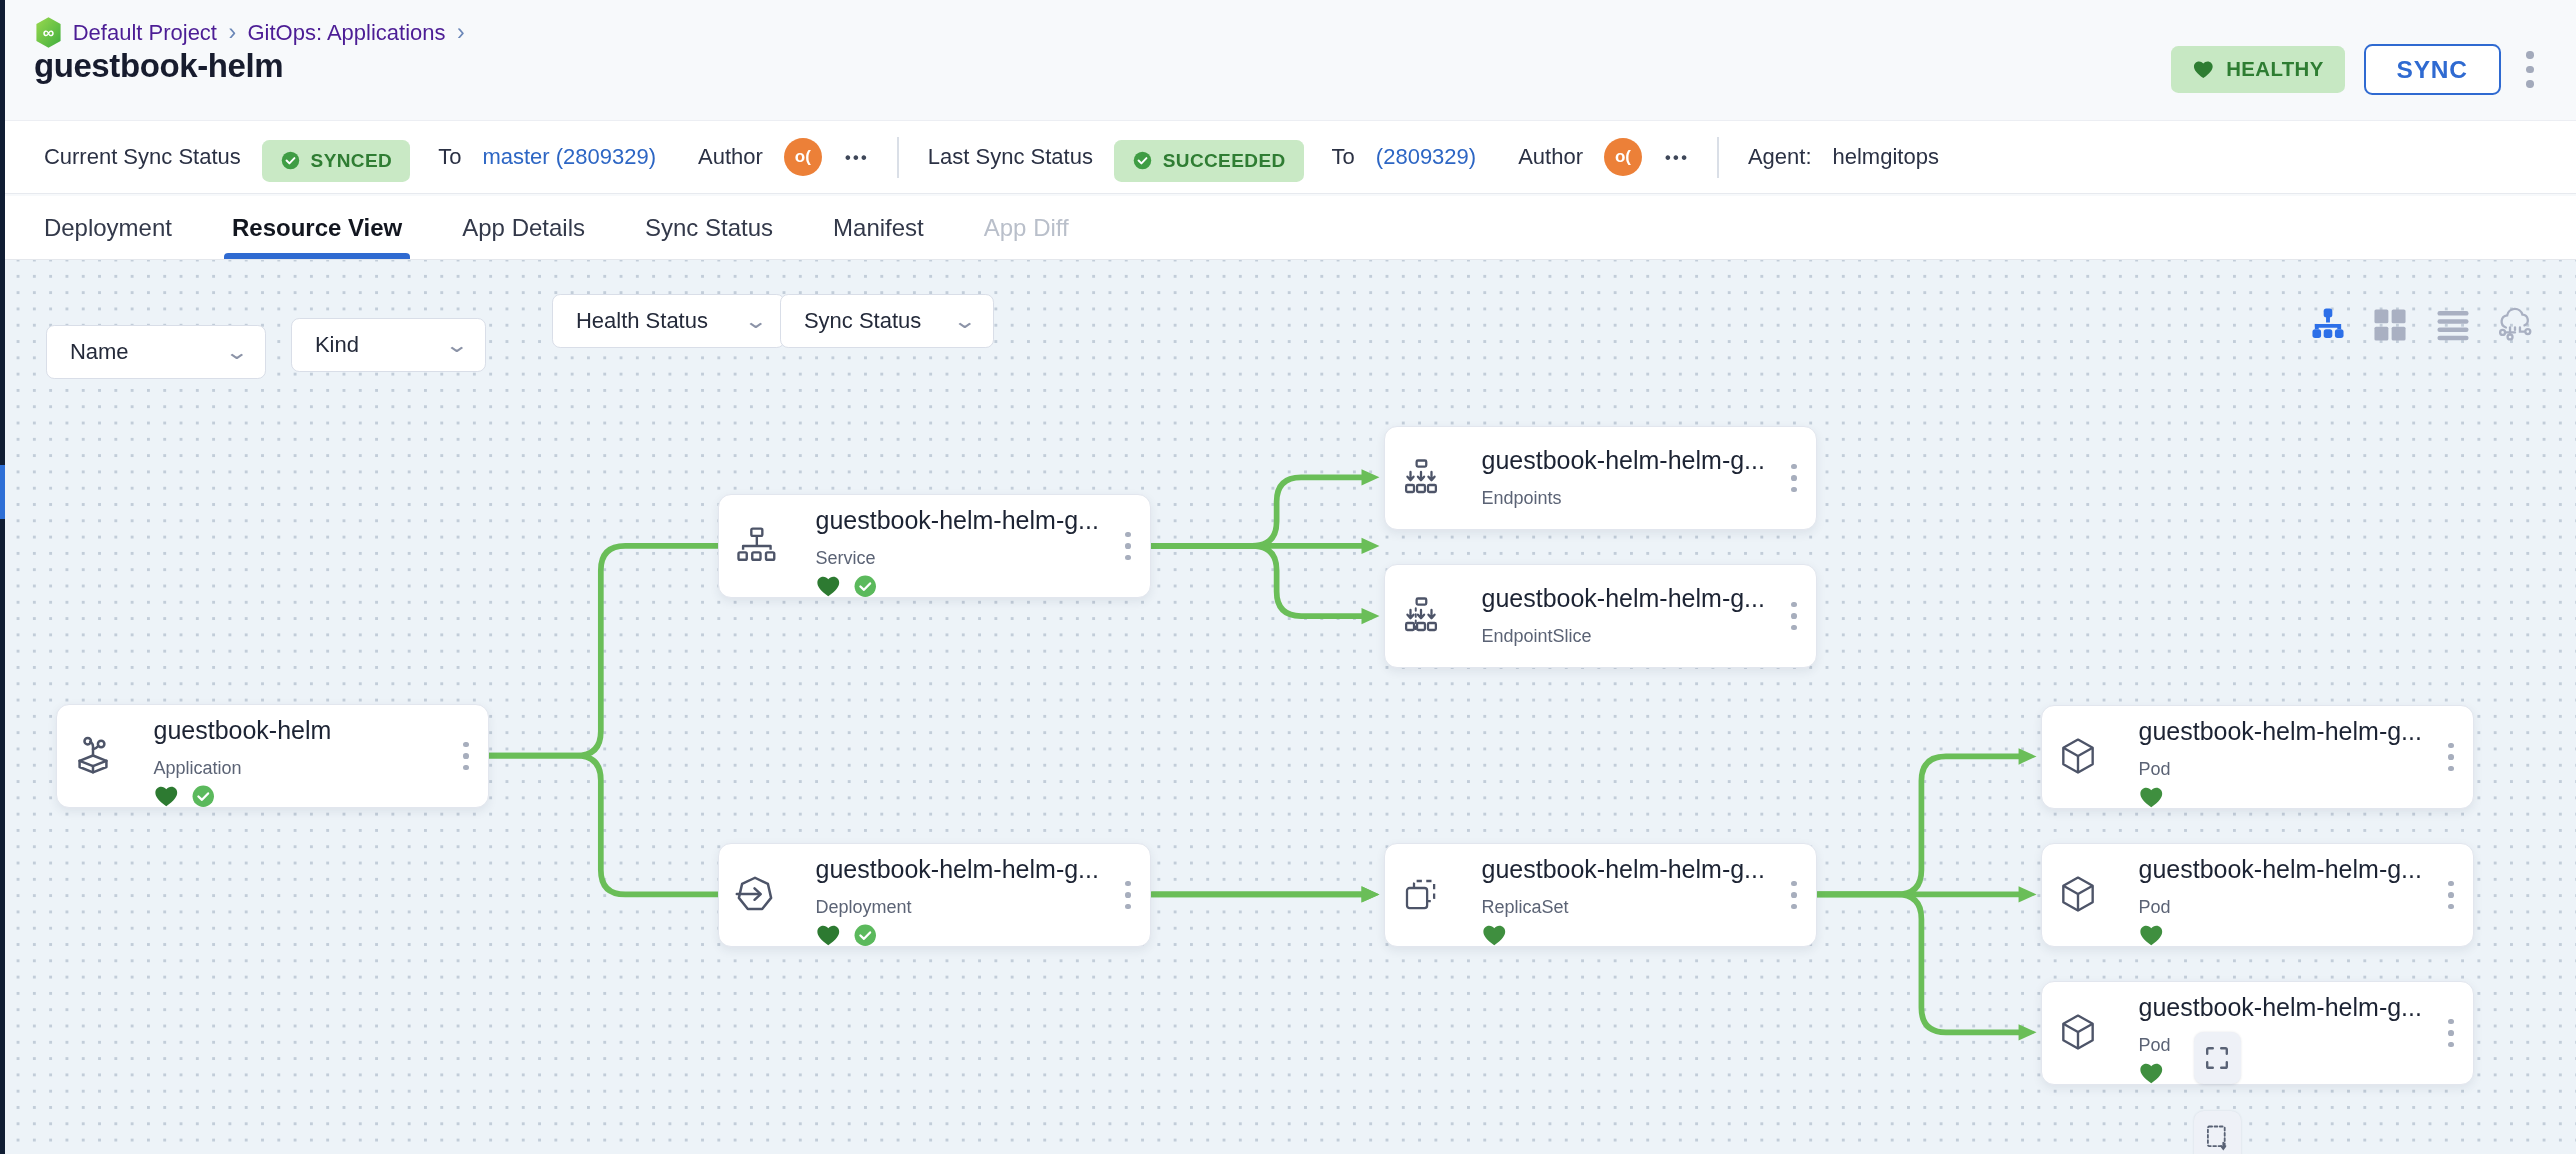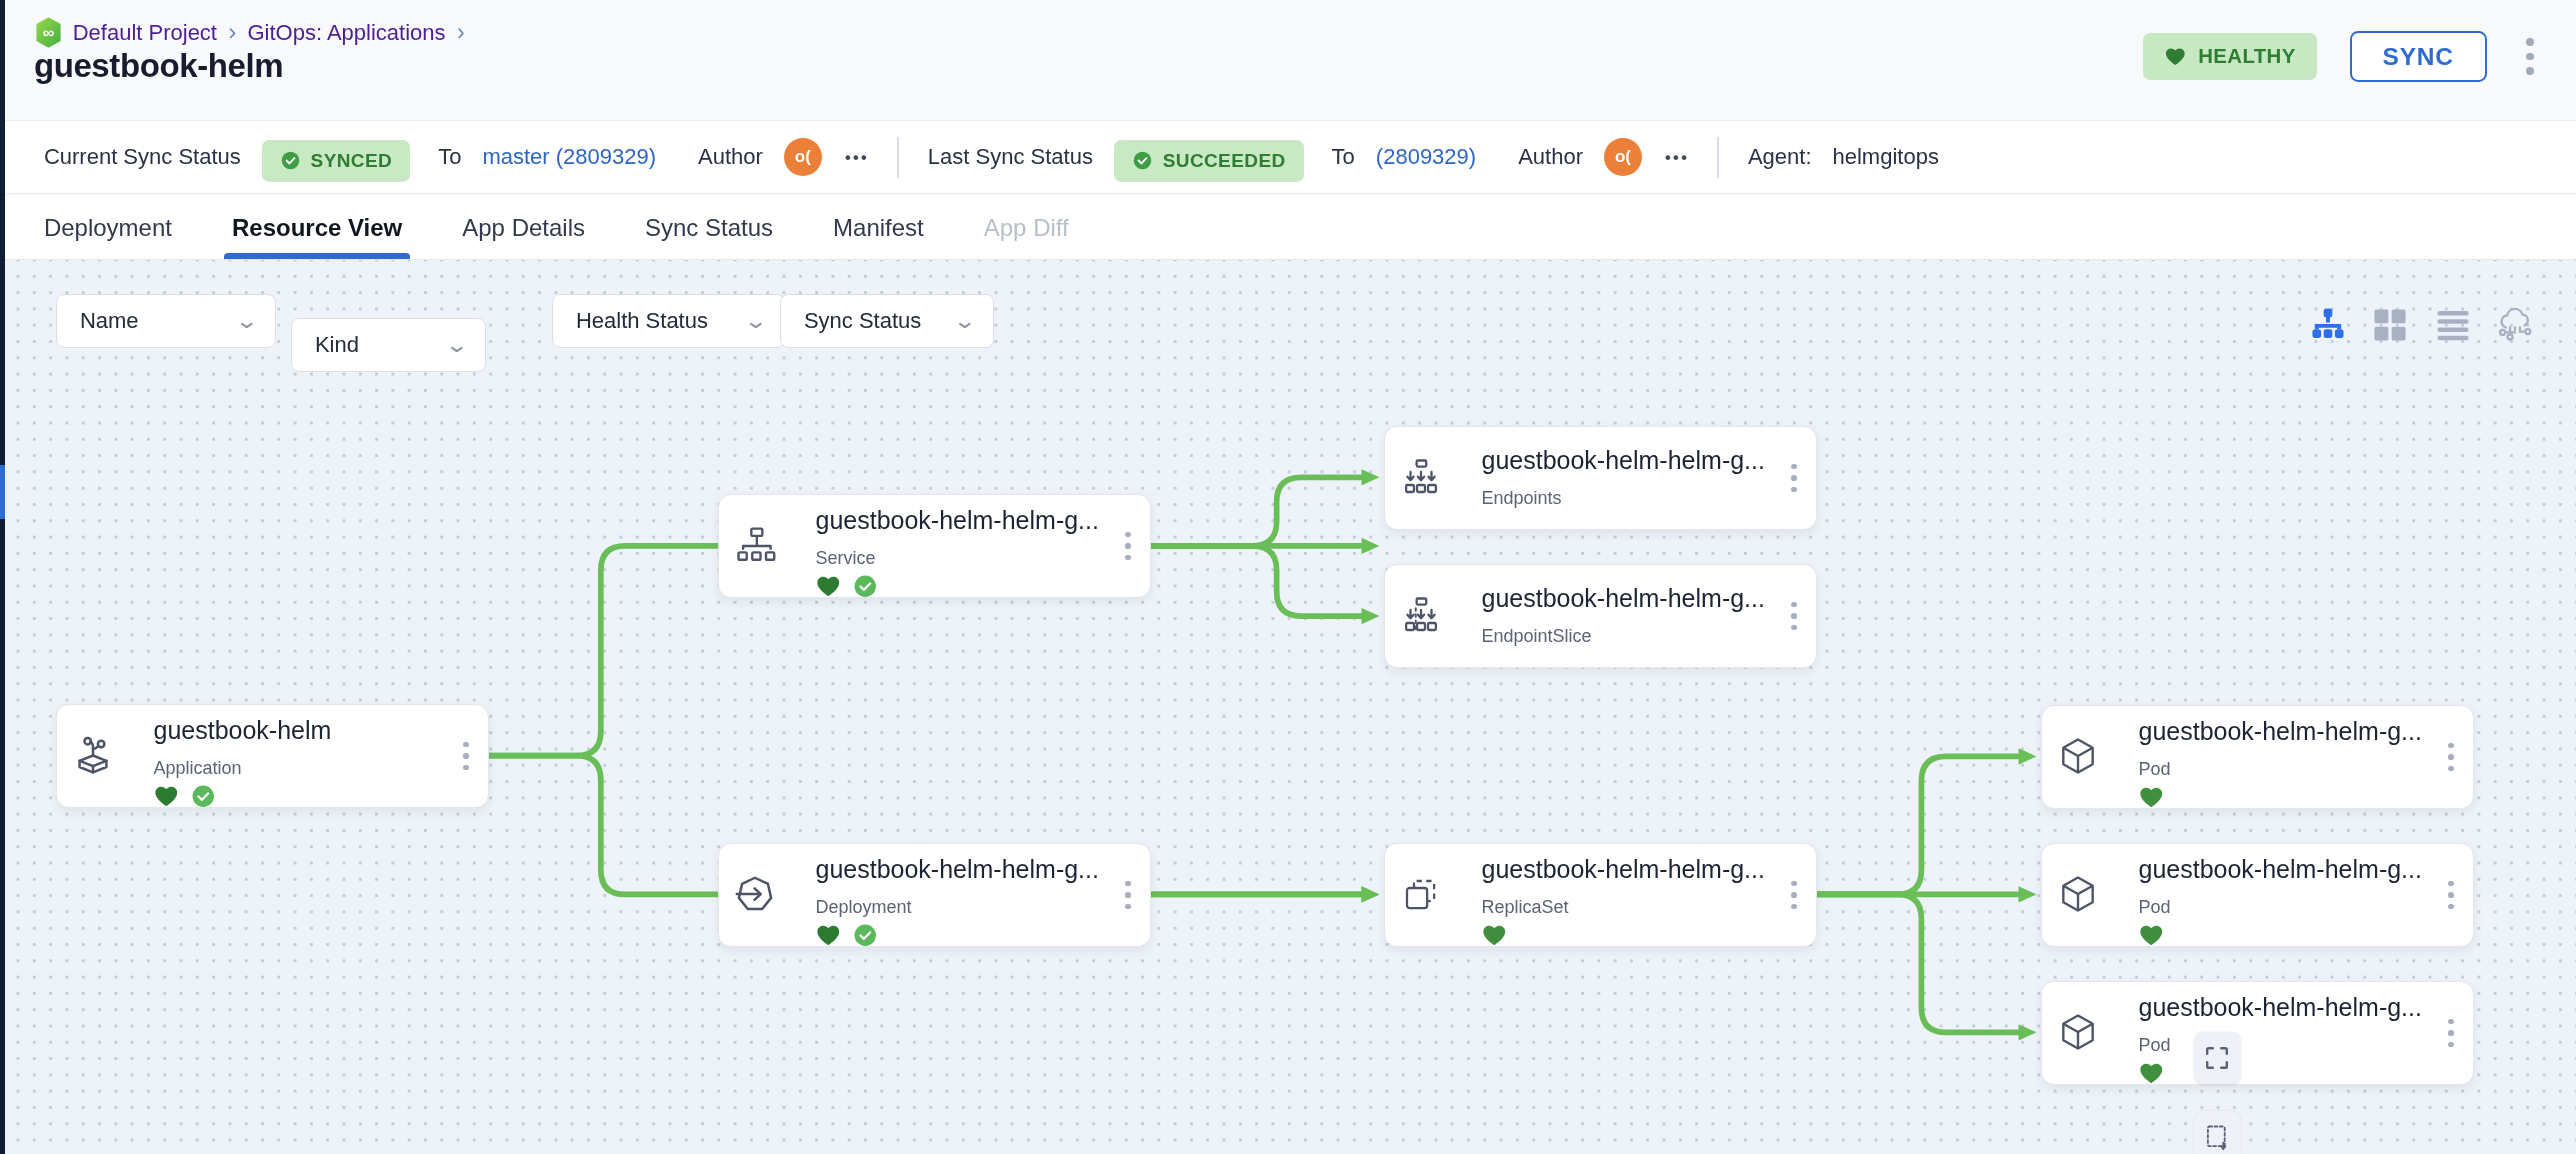--- a/index.html
+++ b/index.html
@@ -9,21 +9,21 @@
   
   .left-strip { position:absolute; left:0; top:0; width:4.9px; height:1154px; background:#101d33; z-index:50; }
   .left-strip .rail-active { position:absolute; left:0; top:465px; width:4.9px; height:54px; background:#2e6fd6; }
 
   
   .header { position:absolute; left:4.9px; top:0; right:0; height:121px; background:#f7f9fb; border-bottom:0.8px solid #eceef3; }
   .breadcrumb { position:absolute; left:29px; top:16.3px; display:flex; align-items:center; gap:9.8px; font-size:22px; }
   .breadcrumb a { color:#4c1d95; text-decoration:none; cursor:pointer; }
   .crumb-sep { color:#6b87b8; font-size:23px; padding:0 1.6px; }
   .page-title { position:absolute; left:29px; top:47px; font-size:33px; font-weight:700; color:#171c2e; letter-spacing:-0.4px; }
-  .header-right { position:absolute; right:36px; top:31px; display:flex; align-items:center; gap:33px; }
+  .header-right { position:absolute; right:36px; top:44px; display:flex; align-items:center; gap:19px; }
   .healthy-badge { display:flex; align-items:center; gap:11.4px; background:#c7e8c3; color:#2e7d32; font-weight:700; font-size:20.4px; letter-spacing:0.4px; padding:0 21px; height:47px; border-radius:7.3px; }
   .sync-btn { background:#fff; border:2.4px solid #2f6ad1; color:#2f6ad1; font-weight:700; font-size:24.5px; letter-spacing:0.8px; width:137px; height:51px; border-radius:8.2px; display:flex; align-items:center; justify-content:center; cursor:pointer; }
   .kebab-v { display:flex; flex-direction:column; gap:7.3px; padding:4.9px 6.5px; cursor:pointer; }
   .kebab-v span { width:7.3px; height:7.3px; border-radius:50%; background:#a3aabb; }
 
   
   .status-bar { position:absolute; left:4.9px; top:121px; right:0; height:73px; background:#fff; border-bottom:1.6px solid #e7eaef; display:flex; align-items:center; padding-left:39px; font-size:22px; color:#2b3144; }
   .status-bar .lbl { margin-right:21px; white-space:nowrap; }
   .pill { display:flex; align-items:center; gap:9.8px; background:#c9e9c5; color:#2f7d33; font-weight:700; font-size:19px; letter-spacing:0.4px; padding:0 18px; height:42px; border-radius:7.3px; margin-right:28px; white-space:nowrap;margin-top:7px; }
   .rev-link { color:#2d66c4; font-weight:400; margin-right:42px; text-decoration:none; cursor:pointer; white-space:nowrap; }
@@ -40,21 +40,21 @@
   .tab.active::after { content:""; position:absolute; left:-8.2px; right:-8.2px; bottom:0; height:5.7px; background:#2f6ad1; border-radius:4.1px 4.1px 0 0; }
   .tab.disabled { color:#b9bfca; cursor:default; }
 
   
   .canvas { position:absolute; left:4.9px; top:260px; right:0; bottom:0; background-color:#edf3f8;
     background-image:radial-gradient(circle, #c2cdd9 1.5px, transparent 1.6px);
     background-size:16.3px 16.3px; background-position:4.9px 8.2px; }
 
   .filter-btn { position:absolute; top:34px; height:54px; background:#fff; border:1.6px solid #d9dee8; border-radius:8.2px; display:flex; align-items:center; justify-content:space-between; padding:0 19.6px 0 23px; font-size:22px; color:#242a3a; cursor:pointer; }
   .chev { color:#8b93a7; font-size:21px; margin-left:19.6px; transform:scaleX(1.4); }
-  .f-name { left:51px; width:220px; }
+  .f-name { left:41px; width:220px;margin-top:31px; }
   .f-kind { left:286px; width:195px;margin-top:24px; }
   .f-health { left:547px; width:233px; }
   .f-sync { left:775px; width:214px; }
 
   .view-toggles { position:absolute; top:46px; right:42px; display:flex; gap:24.5px; align-items:center; }
   .vt { width:38px; height:38px; display:flex; align-items:center; justify-content:center; cursor:pointer; }
 
   
   .edges { position:absolute; left:0; top:0; width:2571px; height:895px; }
 

